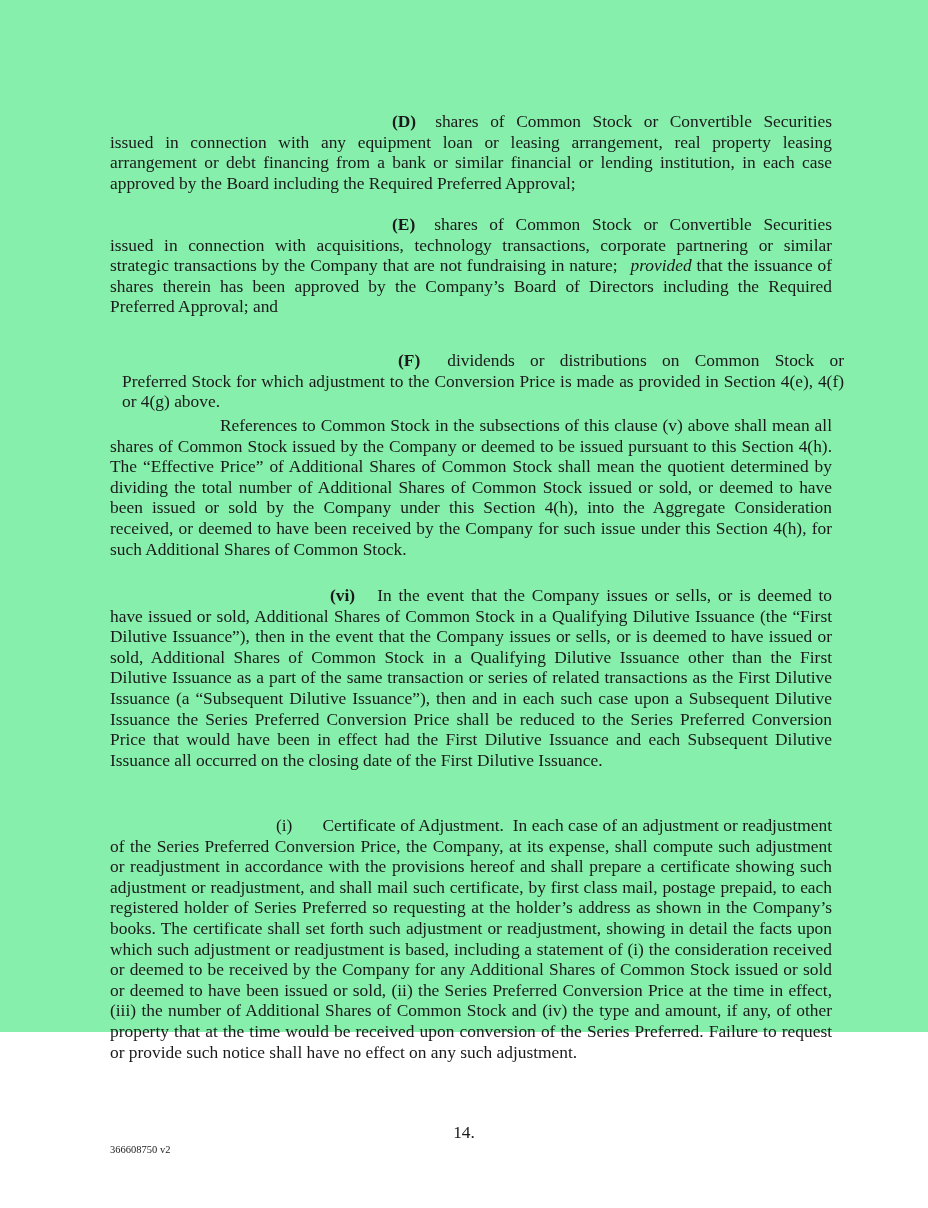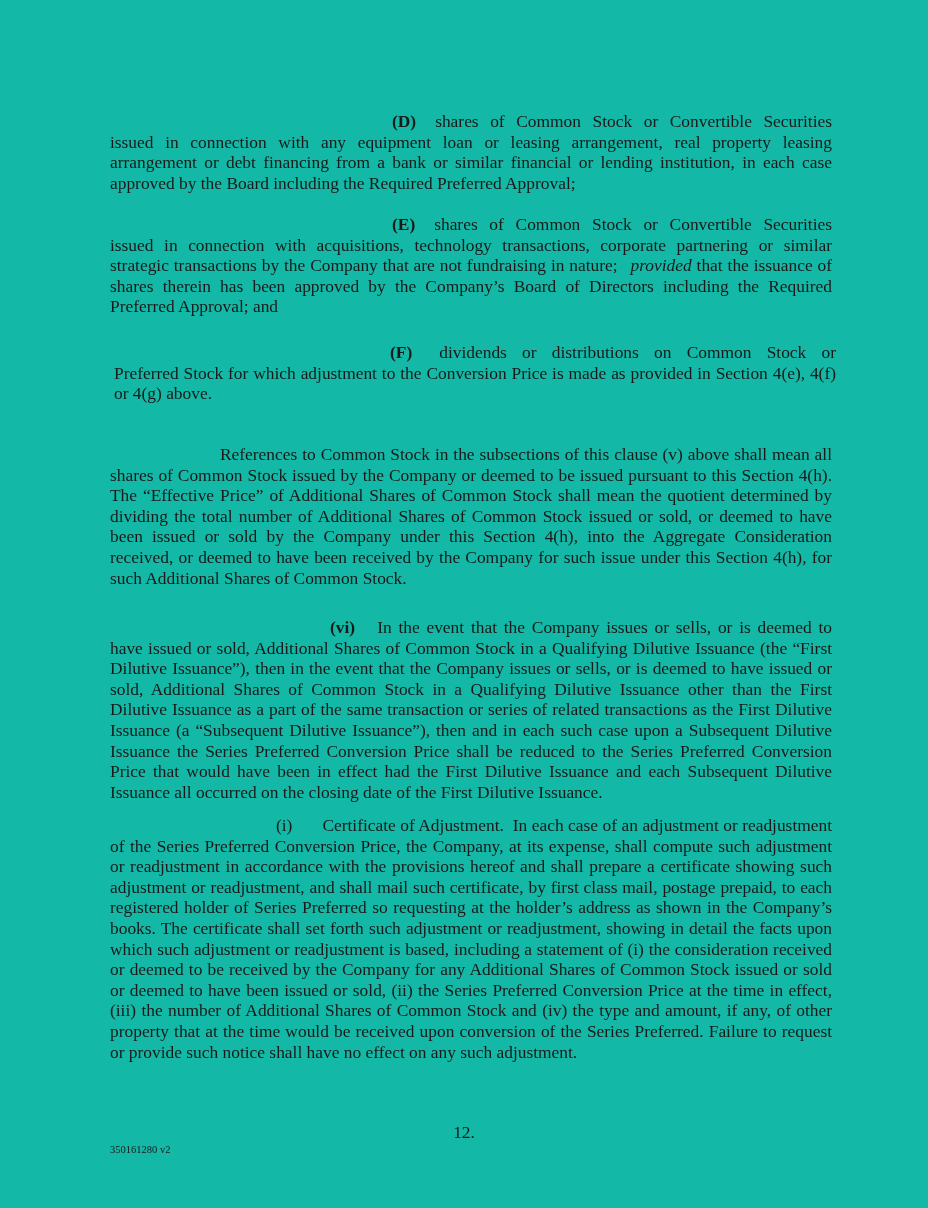--- a/index.html
+++ b/index.html
@@ -1,38 +1,38 @@
 <!DOCTYPE html>
 <html><head>
 <meta charset="utf-8">
 <style>
   html, body { margin: 0; padding: 0; background: #ffffff; }
   body { width: 928px; height: 1208px; position: relative; overflow: hidden; }
   .page {
-    position: absolute; left: 0; top: 0; width: 928px; height: 1208px; background: #14b8a6;
+    position: absolute; left: 0; top: 0; width: 928px; height: 1032px; background: #86efac;
     font-family: "Liberation Serif", "DejaVu Serif", serif; color: #1a1a1a;
   }
   .para {
     position: absolute; left: 110px; width: 722px;
     font-size: 17.4px; line-height: 20.6px; text-align: justify;
   }
   .para .lead { display: inline-block; }
   .label { font-weight: bold; }
   .label-plain { font-weight: normal; }
   .heading { font-weight: normal; }
   em { font-style: italic; margin-left: 8px; }
   #p1 { top: 111px; }
   #p1 .lead { width: 282px; }
   #p2 { top: 214px; }
   #p2 .lead { width: 282px; }
   #p3 { top: 338px; }
   #p3 .lead { width: 276px; }
-  #p4 { top: 444px; }
+  #p4 { top: 415px; }
   #p4 .lead { width: 110px; }
-  #p5 { top: 617px; }
+  #p5 { top: 585px; }
   #p5 .lead { width: 220px; }
   #p6 { top: 815px; }
   #p6 .lead { width: 166px; }
   .gap { display: inline-block; }
   #p1 .gap, #p2 .gap { width: 19px; }
   #p3 .gap { width: 27px; }
   #p5 .gap { width: 22px; }
   #p6 .gap { width: 30px; }
   .page-number {
     position: absolute; top: 1122px; left: 0; width: 928px; text-align: center;
@@ -44,24 +44,24 @@
 </style>
 </head>
 <body>
 
 <div class="page">
 
   <p class="para" id="p1" style="margin:0"><span class="lead"></span><span class="label">(D)</span><span class="gap"></span><span>shares of Common Stock or Convertible Securities issued in connection with any equipment loan or leasing arrangement, real property leasing arrangement or debt financing from a bank or similar financial or lending institution, in each case approved by the Board including the Required Preferred Approval;</span></p>
 
   <p class="para" id="p2" style="margin:0"><span class="lead"></span><span class="label">(E)</span><span class="gap"></span><span>shares of Common Stock or Convertible Securities issued in connection with acquisitions, technology transactions, corporate partnering or similar strategic transactions by the Company that are not fundraising in nature;</span> <em>provided</em> <span>that the issuance of shares therein has been approved by the Company’s Board of Directors including the Required Preferred Approval; and</span></p>
 
-  <p class="para" id="p3" style="margin:4px"><span class="lead"></span><span class="label">(F)</span><span class="gap"></span><span>dividends or distributions on Common Stock or Preferred Stock for which adjustment to the Conversion Price is made as provided in Section 4(e), 4(f) or 4(g)  above.</span></p>
+  <p class="para" id="p3" style="margin:12px"><span class="lead"></span><span class="label">(F)</span><span class="gap"></span><span>dividends or distributions on Common Stock or Preferred Stock for which adjustment to the Conversion Price is made as provided in Section 4(e), 4(f) or 4(g)  above.</span></p>
 
   <p class="para" id="p4" style="margin:0"><span class="lead"></span><span>References to Common Stock in the subsections of this clause (v) above shall mean all shares of Common Stock issued by the Company or deemed to be issued pursuant to this Section 4(h).  The “Effective Price” of Additional Shares of Common Stock shall mean the quotient determined by dividing the total number of Additional Shares of Common Stock issued or sold, or deemed to have been issued or sold by the Company under this Section 4(h), into the Aggregate Consideration received, or deemed to have been received by the Company for such issue under this Section 4(h), for such Additional Shares of Common Stock.</span></p>
 
   <p class="para" id="p5" style="margin:0"><span class="lead"></span><span class="label">(vi)</span><span class="gap"></span><span>In the event that the Company issues or sells, or is deemed to have issued or sold, Additional Shares of Common Stock in a Qualifying Dilutive Issuance (the “First Dilutive Issuance”), then in the event that the Company issues or sells, or is deemed to have issued or sold, Additional Shares of Common Stock in a Qualifying Dilutive Issuance other than the First Dilutive Issuance as a part of the same transaction or series of related transactions as the First Dilutive Issuance (a “Subsequent Dilutive Issuance”), then and in each such case upon a Subsequent Dilutive Issuance the Series Preferred Conversion Price shall be reduced to the Series Preferred Conversion Price that would have been in effect had the First Dilutive Issuance and each Subsequent Dilutive Issuance all occurred on the closing date of the First Dilutive Issuance.</span></p>
 
   <p class="para" id="p6" style="margin:0"><span class="lead"></span><span class="label-plain">(i)</span><span class="gap"></span><span class="heading">Certificate of Adjustment.</span>&nbsp; <span>In each case of an adjustment or readjustment of the Series Preferred Conversion Price, the Company, at its expense, shall compute such adjustment or readjustment in accordance with the provisions hereof and shall prepare a certificate showing such adjustment or readjustment, and shall mail such certificate, by first class mail, postage prepaid, to each registered holder of Series Preferred so requesting at the holder’s address as shown in the Company’s books.  The certificate shall set forth such adjustment or readjustment, showing in detail the facts upon which such adjustment or readjustment is based, including a statement of (i) the consideration received or deemed to be received by the Company for any Additional Shares of Common Stock issued or sold or deemed to have been issued or sold, (ii) the Series Preferred Conversion Price at the time in effect, (iii) the number of Additional Shares of Common Stock and (iv) the type and amount, if any, of other property that at the time would be received upon conversion of the Series Preferred.  Failure to request or provide such notice shall have no effect on any such adjustment.</span></p>
 
-  <div class="page-number">12.</div>
-  <div class="doc-id">350161280 v2</div>
+  <div class="page-number">14.</div>
+  <div class="doc-id">366608750 v2</div>
 
 </div>
 
 </body></html>

